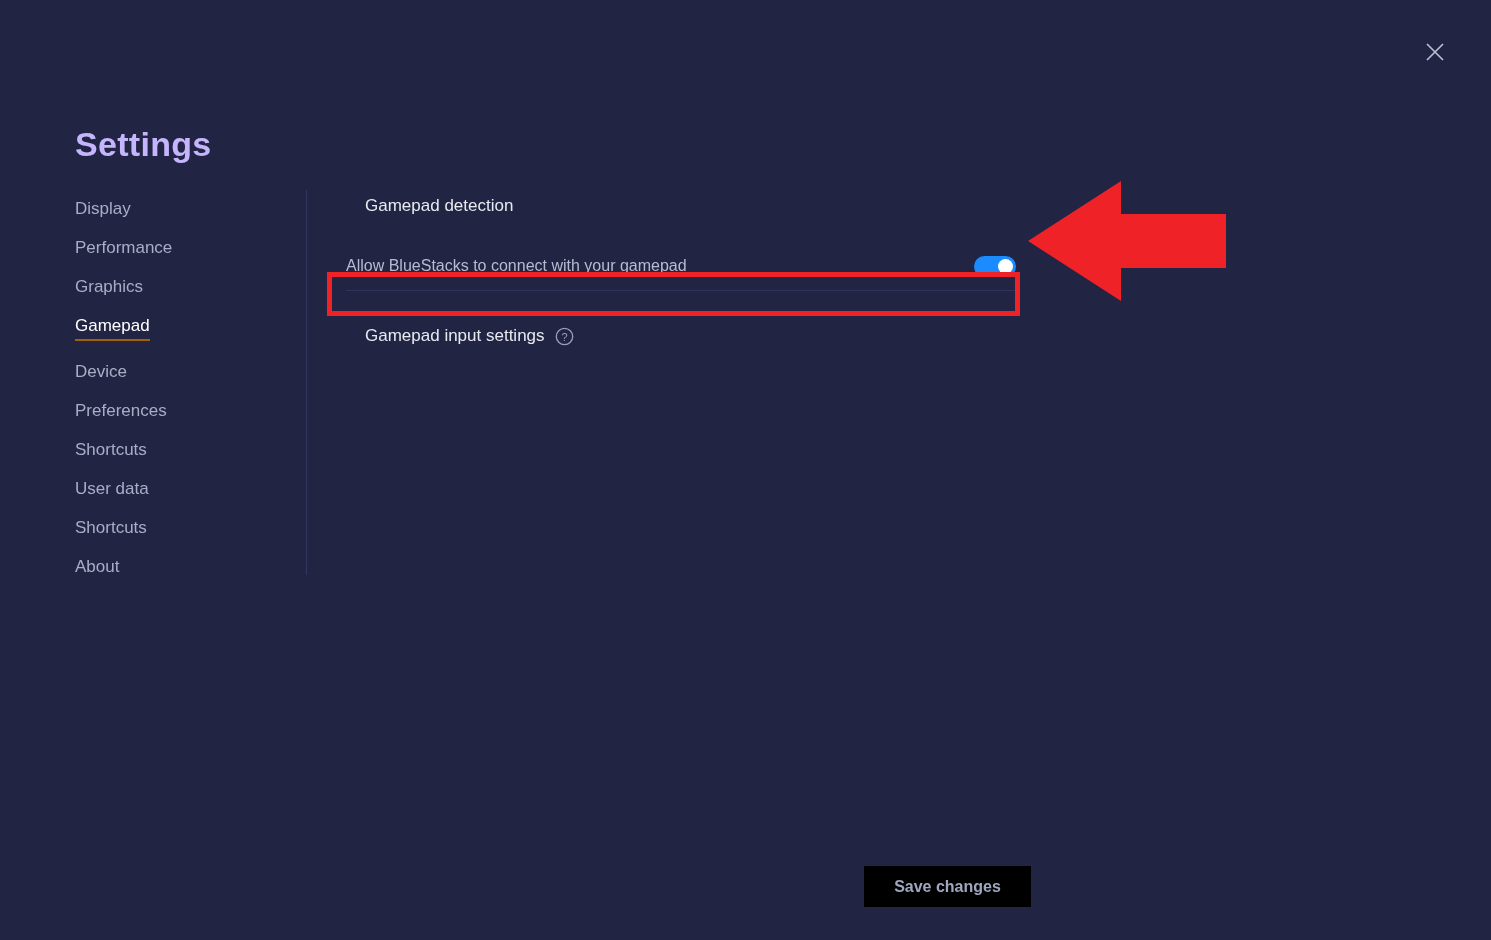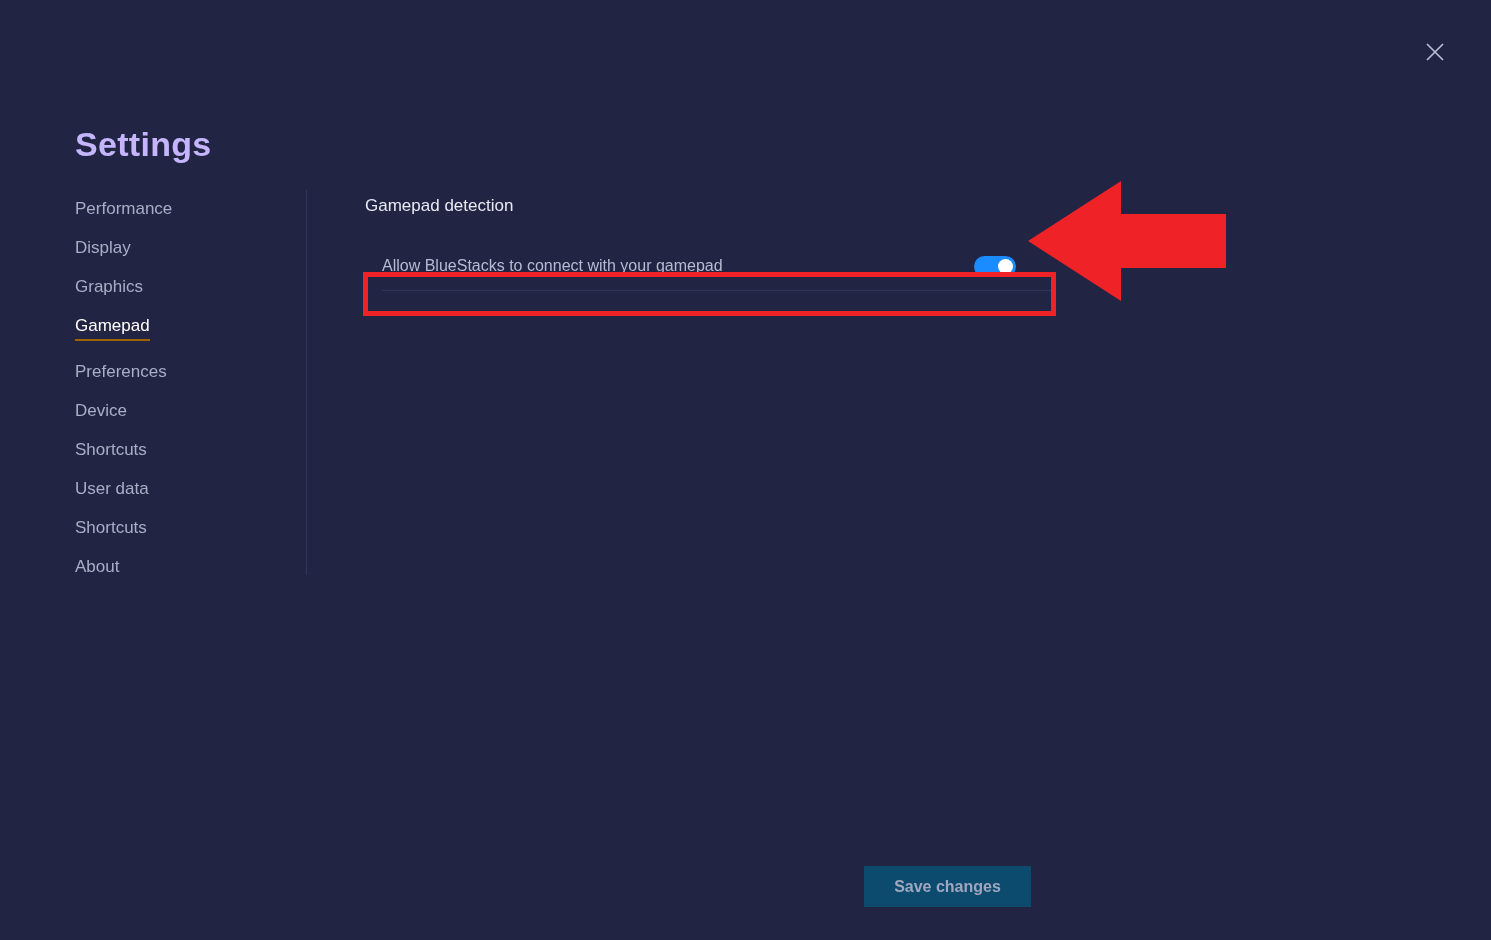--- a/index.html
+++ b/index.html
@@ -120,21 +120,20 @@
     top: 28px;
     width: 693px;
     height: 44px;
     border: 5px solid #ee2227;
     pointer-events: none;
   }
 
   .row-toggle-wrap {
     position: relative;
     margin-top: 28px;
-    margin-left: 36px;
   }
 
   .row-divider {
     height: 1px;
     background: #30335a;
     width: 672px;
     margin-top: 2px;
   }
 
   
@@ -199,21 +198,21 @@
     pointer-events: none;
   }
 
   
   .save-btn {
     position: absolute;
     left: 864px;
     top: 866px;
     width: 167px;
     height: 41px;
-    background: #0c4a6e;
+    background: #000000;
     color: #9fa7c0;
     border: none;
     font-family: "Liberation Sans", sans-serif;
     font-size: 16px;
     font-weight: bold;
     cursor: pointer;
     display: flex;
     align-items: center;
     justify-content: center;
   }
@@ -225,26 +224,26 @@
   <span>
     <svg width="22" height="22" viewBox="0 0 22 22">
       <path d="M3 3 L19 19 M19 3 L3 19" stroke="#b9bed2" stroke-width="1.7" fill="none"></path>
     </svg>
   </span>
 </div>
 
 <div class="page-title">Settings</div>
 
 <div class="sidebar">
+  <div class="sidebar-row"><div class="sidebar-item">Display</div></div>
   <div class="sidebar-row"><div class="sidebar-item">Performance</div></div>
-  <div class="sidebar-row"><div class="sidebar-item">Display</div></div>
   <div class="sidebar-row"><div class="sidebar-item">Graphics</div></div>
   <div class="sidebar-row"><div class="sidebar-item active">Gamepad</div></div>
+  <div class="sidebar-row"><div class="sidebar-item">Device</div></div>
   <div class="sidebar-row"><div class="sidebar-item">Preferences</div></div>
-  <div class="sidebar-row"><div class="sidebar-item">Device</div></div>
   <div class="sidebar-row"><div class="sidebar-item">Shortcuts</div></div>
   <div class="sidebar-row"><div class="sidebar-item">User data</div></div>
   <div class="sidebar-row"><div class="sidebar-item">Shortcuts</div></div>
   <div class="sidebar-row"><div class="sidebar-item">About</div></div>
 </div>
 
 <div class="sidebar-divider"></div>
 
 <div class="content">
 
@@ -257,20 +256,29 @@
       <span class="setting-label">Allow BlueStacks to connect with your gamepad</span>
       <div class="toggle">
         <span class="knob"></span>
       </div>
     </div>
     <div class="row-divider"></div>
     <div class="highlight-box"></div>
   </div>
 
   <div class="section2">
+    <div class="section-heading">
+      <span>Gamepad input settings</span>
+      <span class="help-icon">
+        <svg width="19" height="19" viewBox="0 0 19 19">
+          <circle cx="9.5" cy="9.5" r="8.2" fill="none" stroke="#9ba0ba" stroke-width="1.3"></circle>
+          <text x="9.5" y="13.5" text-anchor="middle" font-size="11" fill="#9ba0ba" font-family="Liberation Sans, sans-serif">?</text>
+        </svg>
+      </span>
+    </div>
 
   </div>
 
 </div>
 
 <div class="arrow-annotation">
   <svg width="198" height="130" viewBox="0 0 198 130">
     <path d="M0 65 L93 5 L93 38 L198 38 L198 92 L93 92 L93 125 Z" fill="#ee2227"></path>
   </svg>
 </div>

